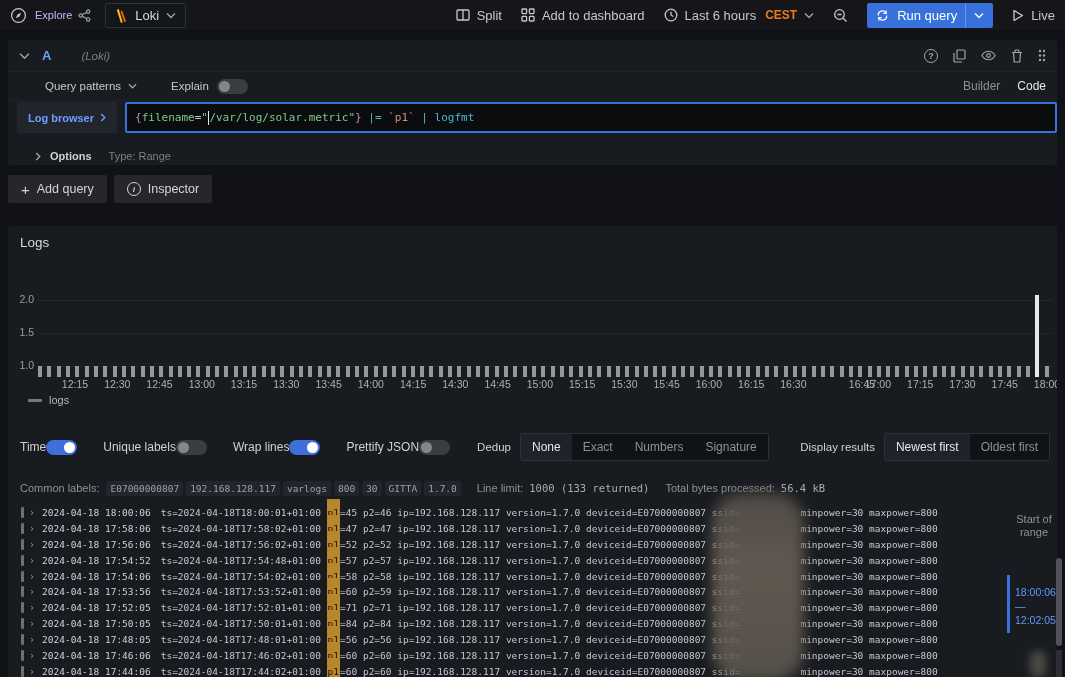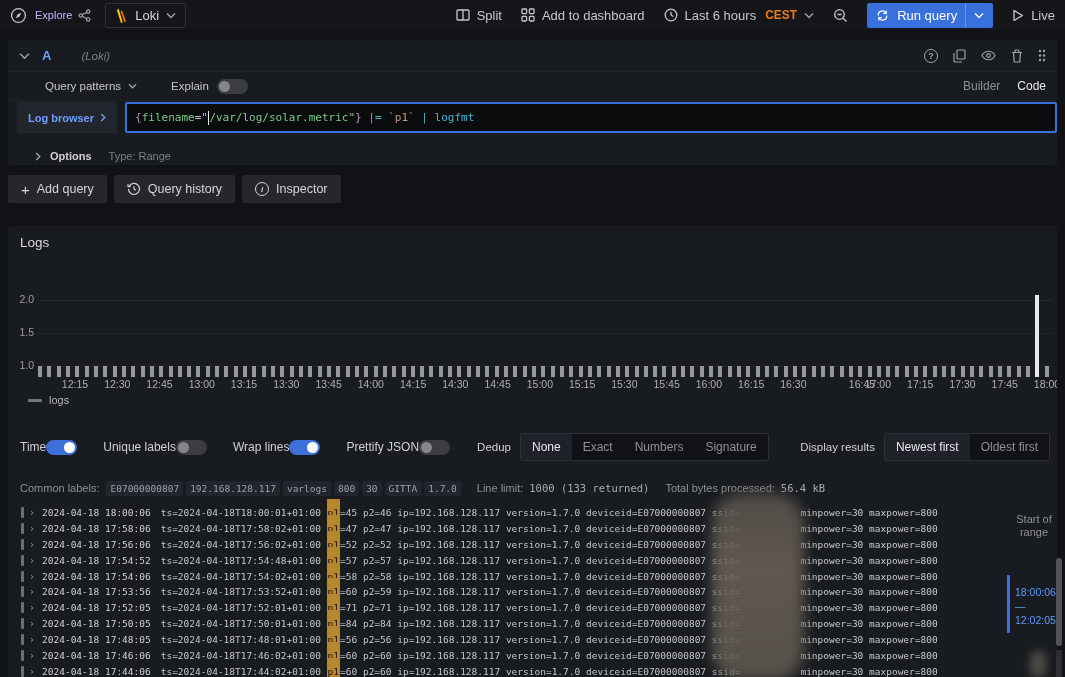--- a/index.html
+++ b/index.html
@@ -333,30 +333,20 @@
       </svg>
     <span class="opt-label">Options</span>
     <span class="opt-summary">Type: Range</span>
   </div>
 </div>
 
 <div class="actions">
   <button class="action-btn">
     <span class="plus-glyph">+</span>
     <span>Add query</span>
-  </button>
-  <button class="action-btn">
-    <span class="icon">
-      <svg width="14" height="14" viewBox="0 0 14 14" fill="none" stroke="#d5d6da" stroke-width="1.2">
-        <path d="M2.2 4.2 A5.5 5.5 0 1 1 1.5 7"></path>
-          <path d="M1 2 V4.6 H3.6" stroke-width="1.1"></path>
-          <path d="M7 4.2 V7 L9 8.2"></path>
-      </svg>
-    </span>
-    <span>Query history</span>
   </button>
   <button class="action-btn">
     <span class="circle-glyph" style="font-size:8px;font-style:italic;">i</span>
     <span>Inspector</span>
   </button>
 </div>
 
 <div class="logs-panel">
   <div class="logs-title">Logs</div>
 

